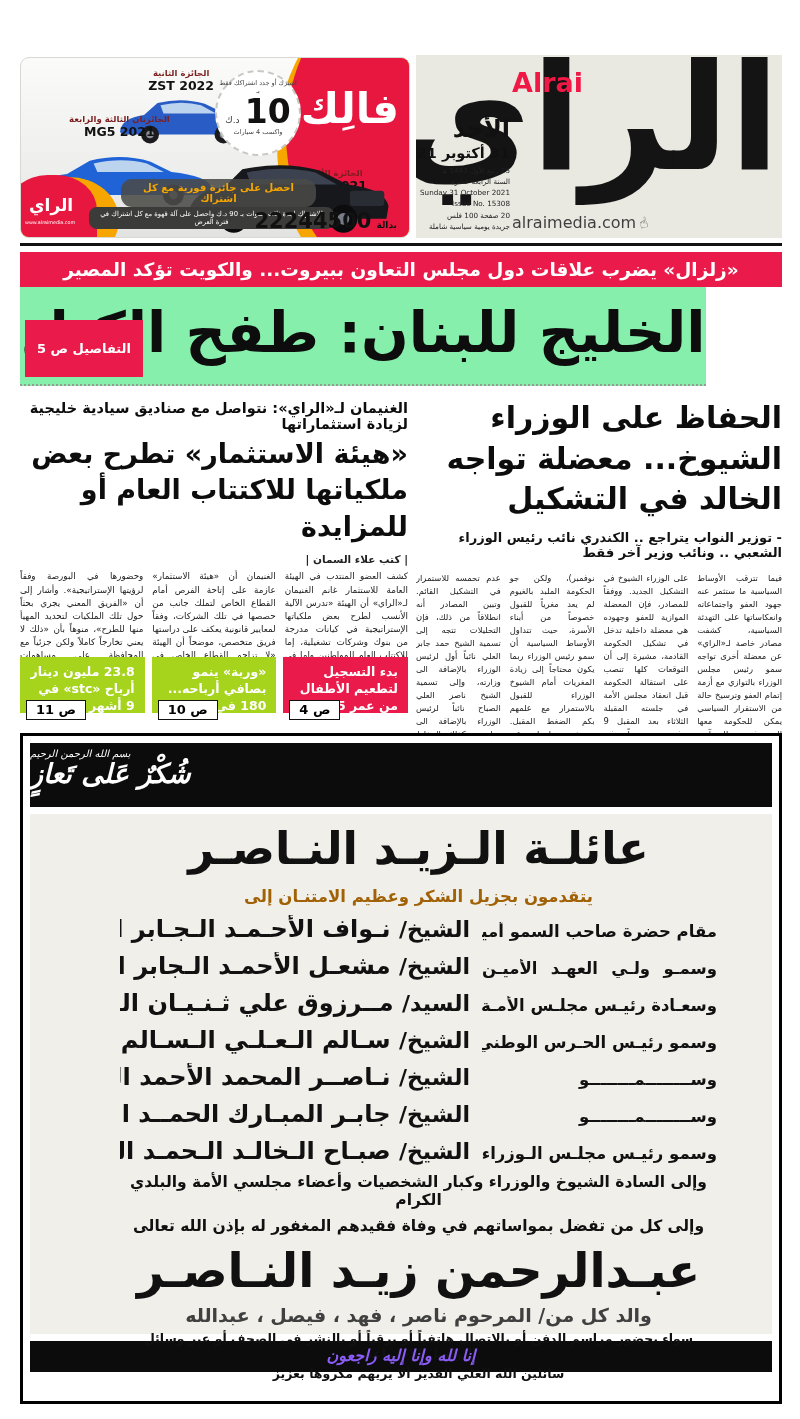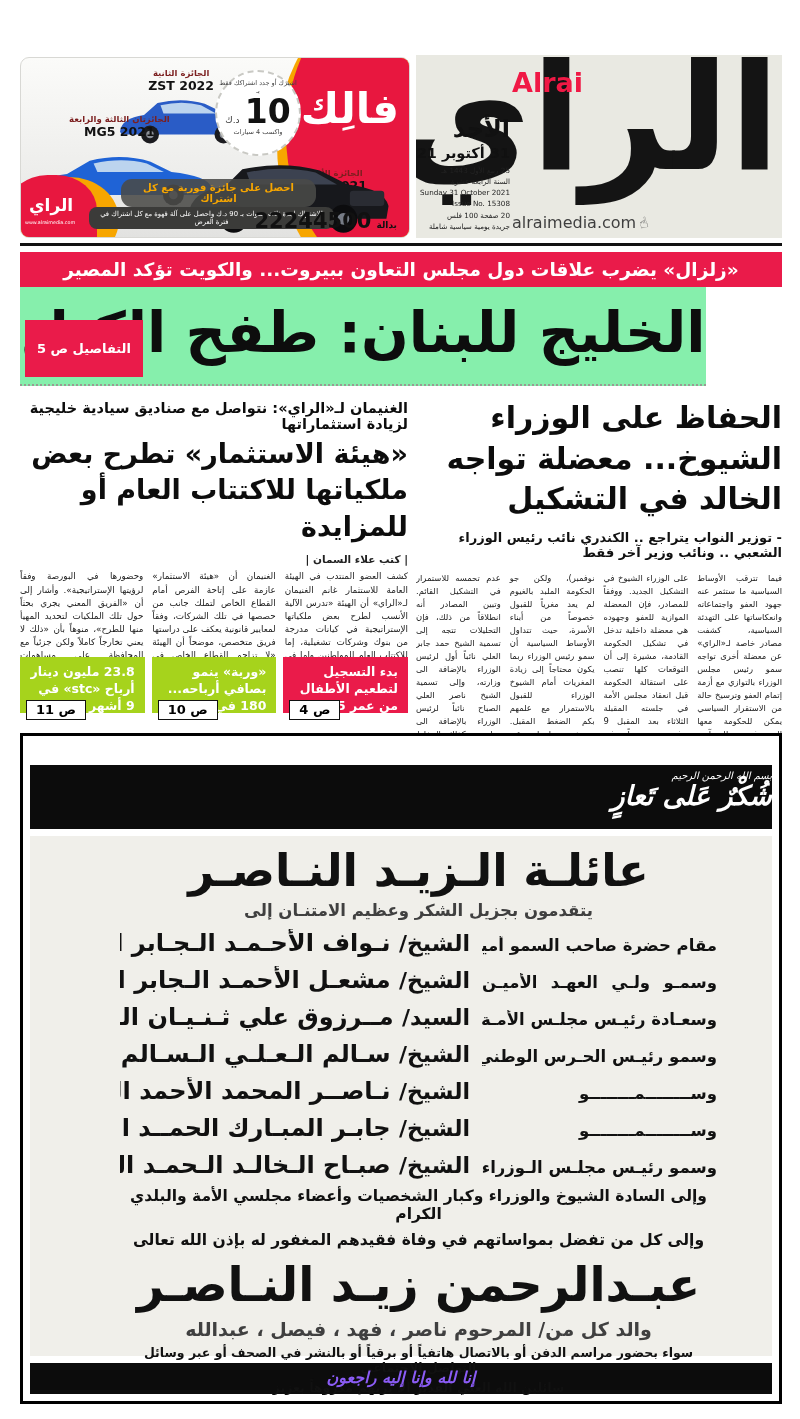--- a/index.html
+++ b/index.html
@@ -83,26 +83,26 @@
   .teaser { flex:1; height:56px; position:relative; color:#fff; font-size:12.5px; font-weight:900;
             text-align:right; padding:7px 10px 0 6px; line-height:1.35; }
   .teaser.red { background:#ea1b4a; }
   .teaser.green { background:#a6d31c; }
   .t-badge { position:absolute; left:6px; bottom:-7px; background:#ffffff; color:#000;
              font-size:13px; font-weight:900; padding:0 9px; border:1px solid #111; }
 
   
   .obit { position:absolute; left:20px; top:733px; width:762px; height:671px; border:3px solid #000;
           background:#fff; padding:7px; }
-  .ob-header { background:#0c0c0c; height:64px; color:#fff; text-align:right; padding-top:5px;margin-top:22px; }
+  .ob-header { background:#0c0c0c; height:64px; color:#fff; text-align:left; padding-top:5px; }
   .ob-basmala { font-family:"DejaVu Serif", serif; font-size:10px; font-style:italic; }
   .ob-cal { font-family:"DejaVu Serif", serif; font-size:27px; font-weight:bold; font-style:italic; line-height:1.1; }
   .ob-body { background:#f0efea; margin-top:7px; padding:8px 55px 6px 90px; height:520px; }
   .ob-family { font-size:45px; font-weight:900; color:#111; text-align:center; letter-spacing:1px; }
-  .ob-intro { font-size:16.5px; font-weight:900; color:#404040; text-align:center; margin-top:4px; }
+  .ob-intro { font-size:16.5px; font-weight:900; color:#a16207; text-align:center; margin-top:12px; }
   .ob-row { display:flex; gap:12px; align-items:baseline; margin-top:9px; }
   .ob-to { width:235px; font-size:16.5px; font-weight:900; color:#111; text-align-last:justify; white-space:nowrap; overflow:hidden; }
   .ob-name { flex:1; font-size:24px; font-weight:900; color:#111; text-align-last:justify; white-space:nowrap; overflow:hidden; }
   .ob-name .t { font-size:22px; }
   .ob-outro { font-size:15.5px; font-weight:900; color:#111; text-align:center; margin-top:8px; }
   .ob-deceased { font-size:47px; font-weight:900; color:#111; text-align:center; margin-top:8px; letter-spacing:1px; }
   .ob-father { font-size:19px; font-weight:900; color:#404040; text-align:center; margin-top:6px; }
   .ob-note { font-size:12.5px; font-weight:900; color:#111; text-align:center; margin-top:5px; }
   .ob-footer { background:#0c0c0c; height:31px; margin-top:7px; color:#8b5cf6; text-align:center;
                font-family:"DejaVu Serif", serif; font-style:italic; font-weight:bold; font-size:16px; line-height:30px; }

